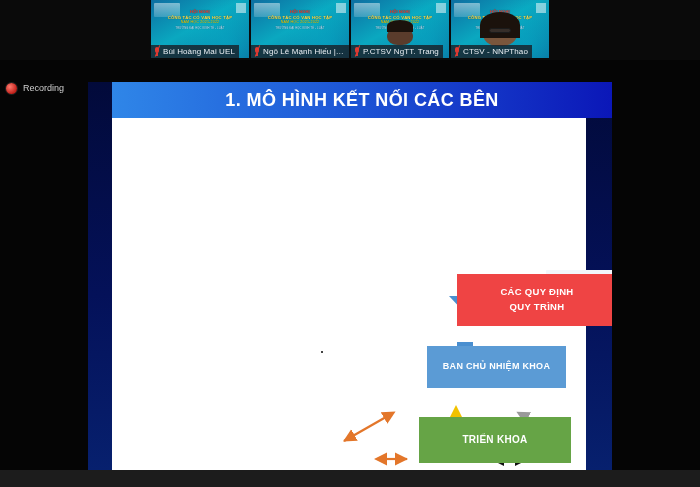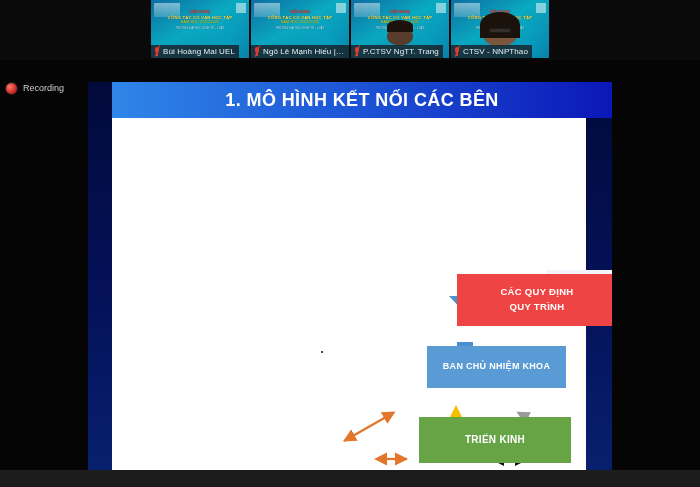--- a/index.html
+++ b/index.html
@@ -348,21 +348,21 @@
       <div class="node n-regs">
         <span class="line">CÁC QUY ĐỊNH</span>
         <span class="line">QUY TRÌNH</span>
       </div>
 
       <div class="node n-dean">
         <span class="line">BAN CHỦ NHIỆM KHOA</span>
       </div>
 
       <div class="node n-impl">
-        <span class="line">TRIỂN KINH</span>
+        <span class="line">TRIỂN KHOA</span>
       </div>
 
       <div class="tiny-dot"></div>
 
     </div>
   </div>
 </div>
 
 <div id="bottombar"></div>
 

